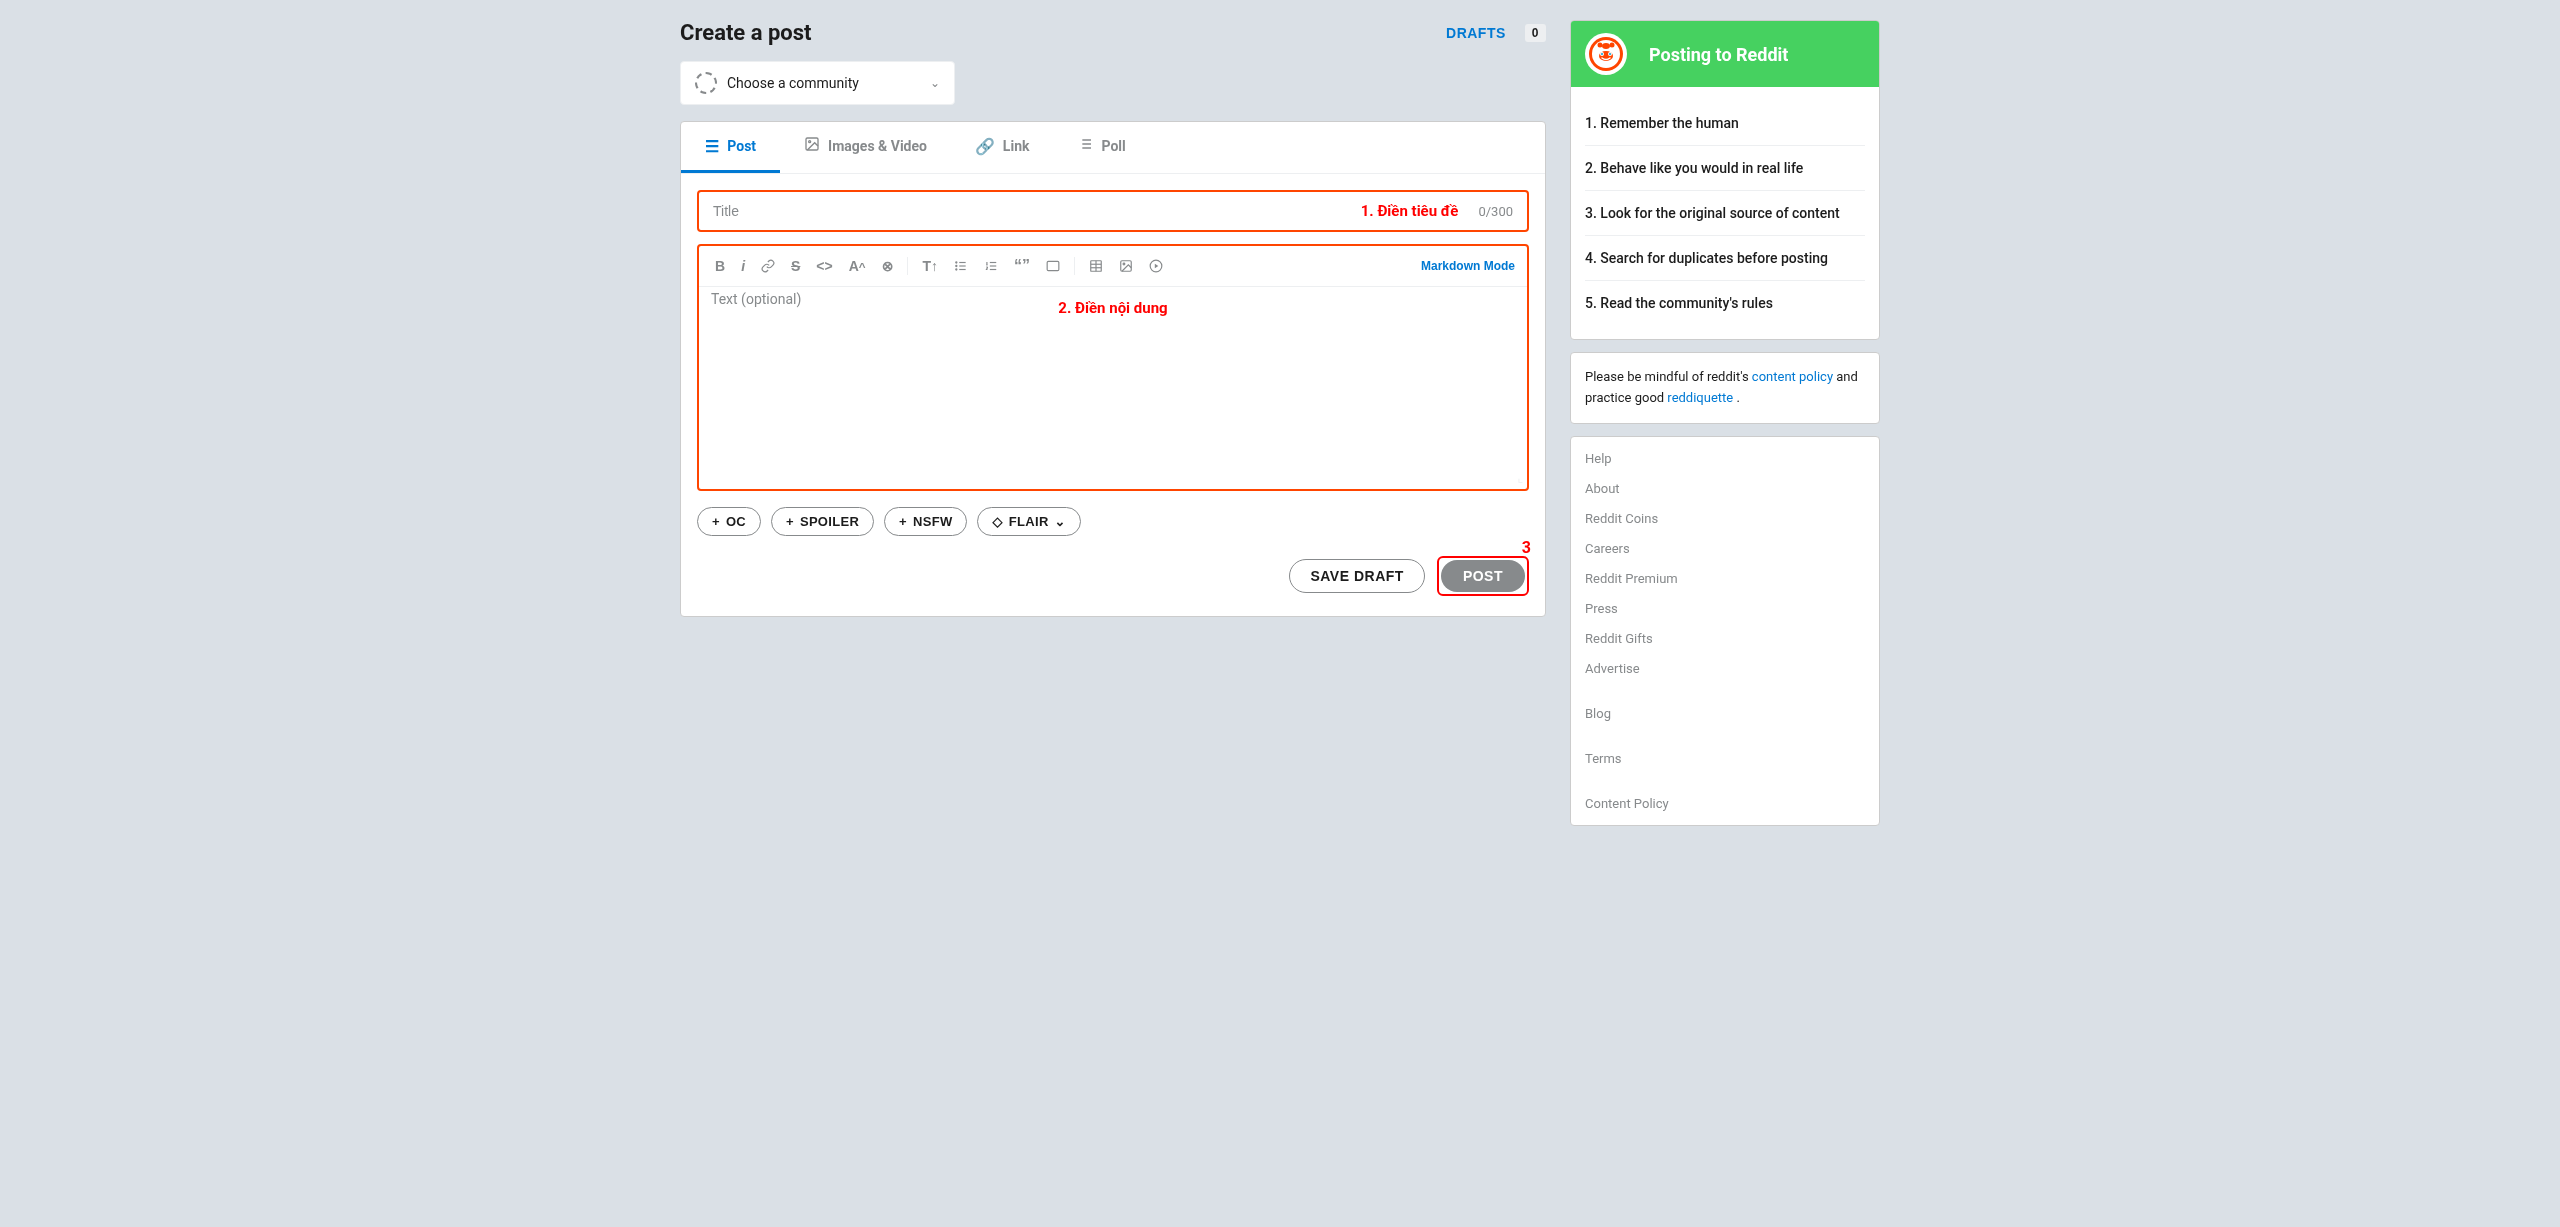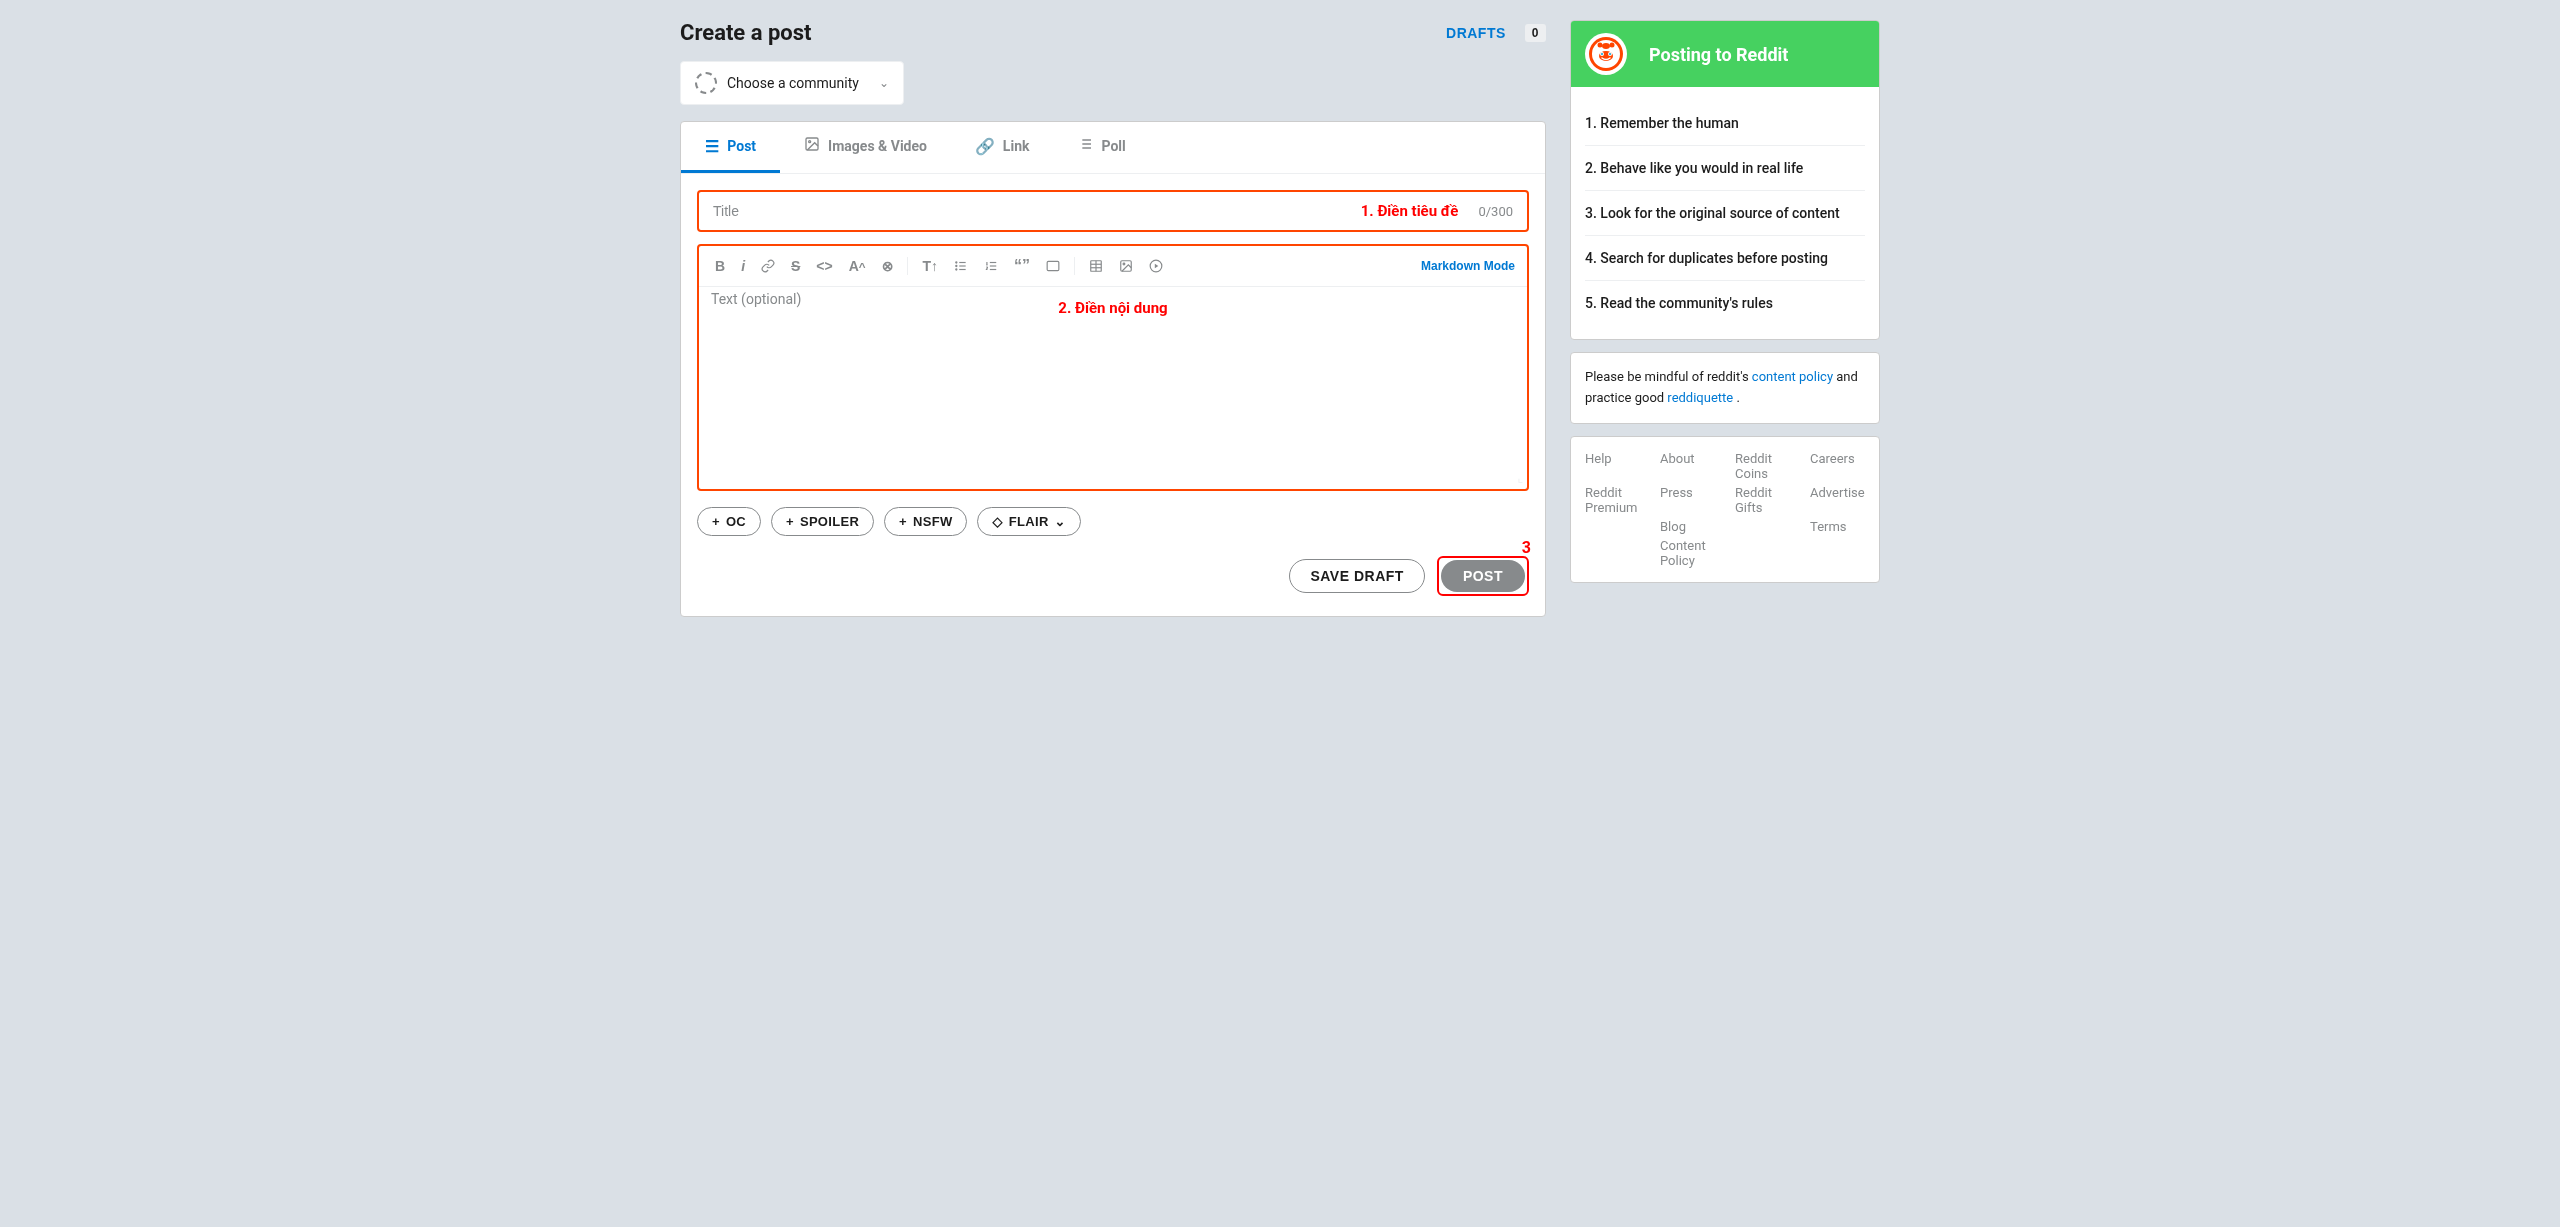--- a/index.html
+++ b/index.html
@@ -52,21 +52,21 @@
       border-radius: 3px;
     }
     .community-selector {
       display: flex;
       align-items: center;
       gap: 10px;
       background: white;
       border: 1px solid #edeff1;
       border-radius: 4px;
       padding: 10px 14px;
-      width: 224px;
+      width: 275px;
       cursor: pointer;
       margin-bottom: 16px;
       font-size: 14px;
       color: #1c1c1c;
     }
     .community-selector .circle-icon {
       width: 22px;
       height: 22px;
       border-radius: 50%;
       border: 2px dashed #878a8c;
@@ -331,22 +331,22 @@
     }
     .mindful-card a { color: #0079d3; text-decoration: none; }
     .footer-links-card {
       background: white;
       border-radius: 4px;
       border: 1px solid #ccc;
       padding: 14px;
     }
     .footer-links-grid {
       display: grid;
-      grid-template-columns: 1fr 1fr 1fr 1fr;
-      gap: 4px 20px;
+      grid-template-columns: 1fr;
+      gap: 15px 20px;
     }
     .footer-link {
       font-size: 13px;
       color: #878a8c;
       text-decoration: none;
       cursor: pointer;
     }
   </style>
 </head>
 <body>

